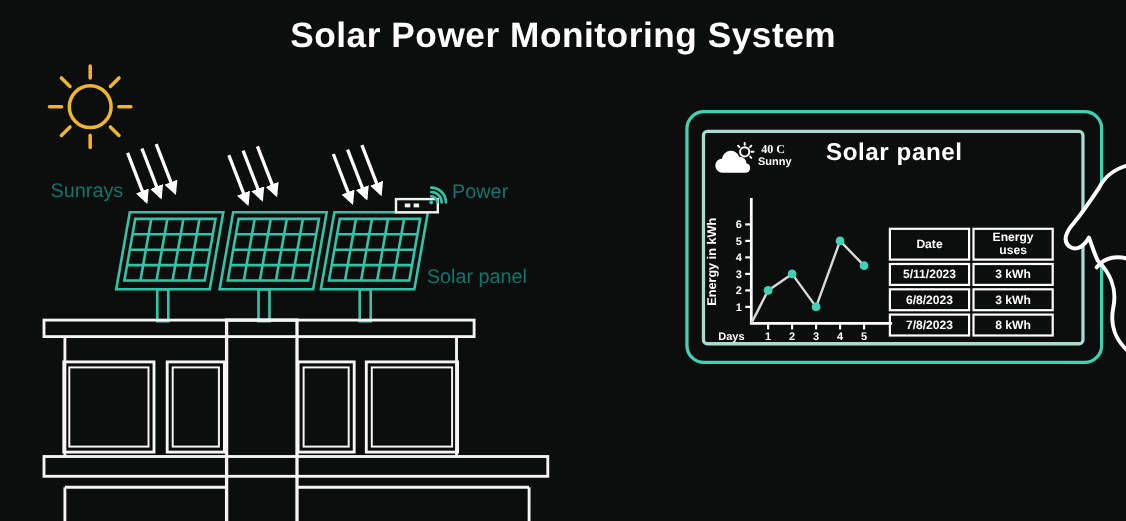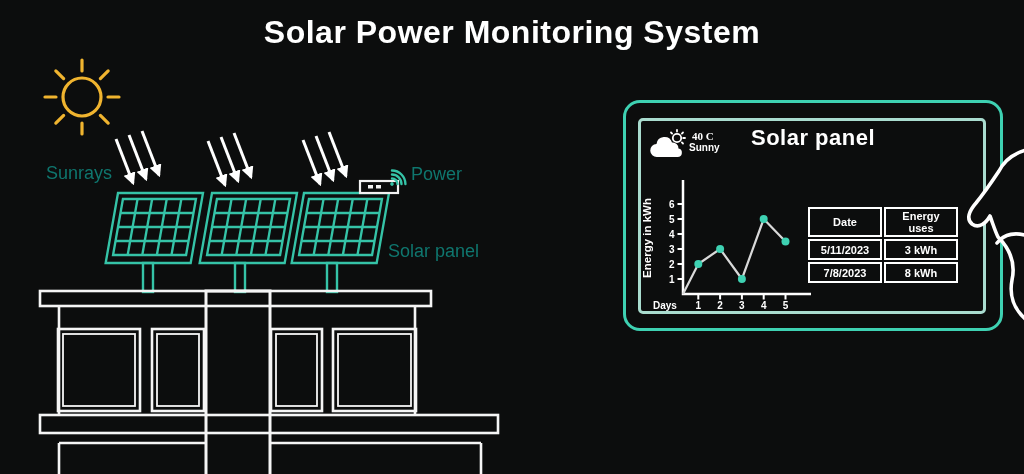--- a/index.html
+++ b/index.html
@@ -184,20 +184,24 @@
             <th>Date</th>
             <th>Energy uses</th>
           </tr>
         </thead>
         <tbody>
           <tr>
             <td>5/11/2023</td>
             <td>3 kWh</td>
           </tr>
           <tr>
+            <td>6/8/2023</td>
+            <td>3 kWh</td>
+          </tr>
+          <tr>
             <td>7/8/2023</td>
             <td>8 kWh</td>
           </tr>
         </tbody>
       </table>
   </div>
 
   <svg class="hand" width="78" height="200" viewBox="950 130 78 200">
     <path d="M 1030,149
              C 1012,153 1004,161 999,171

